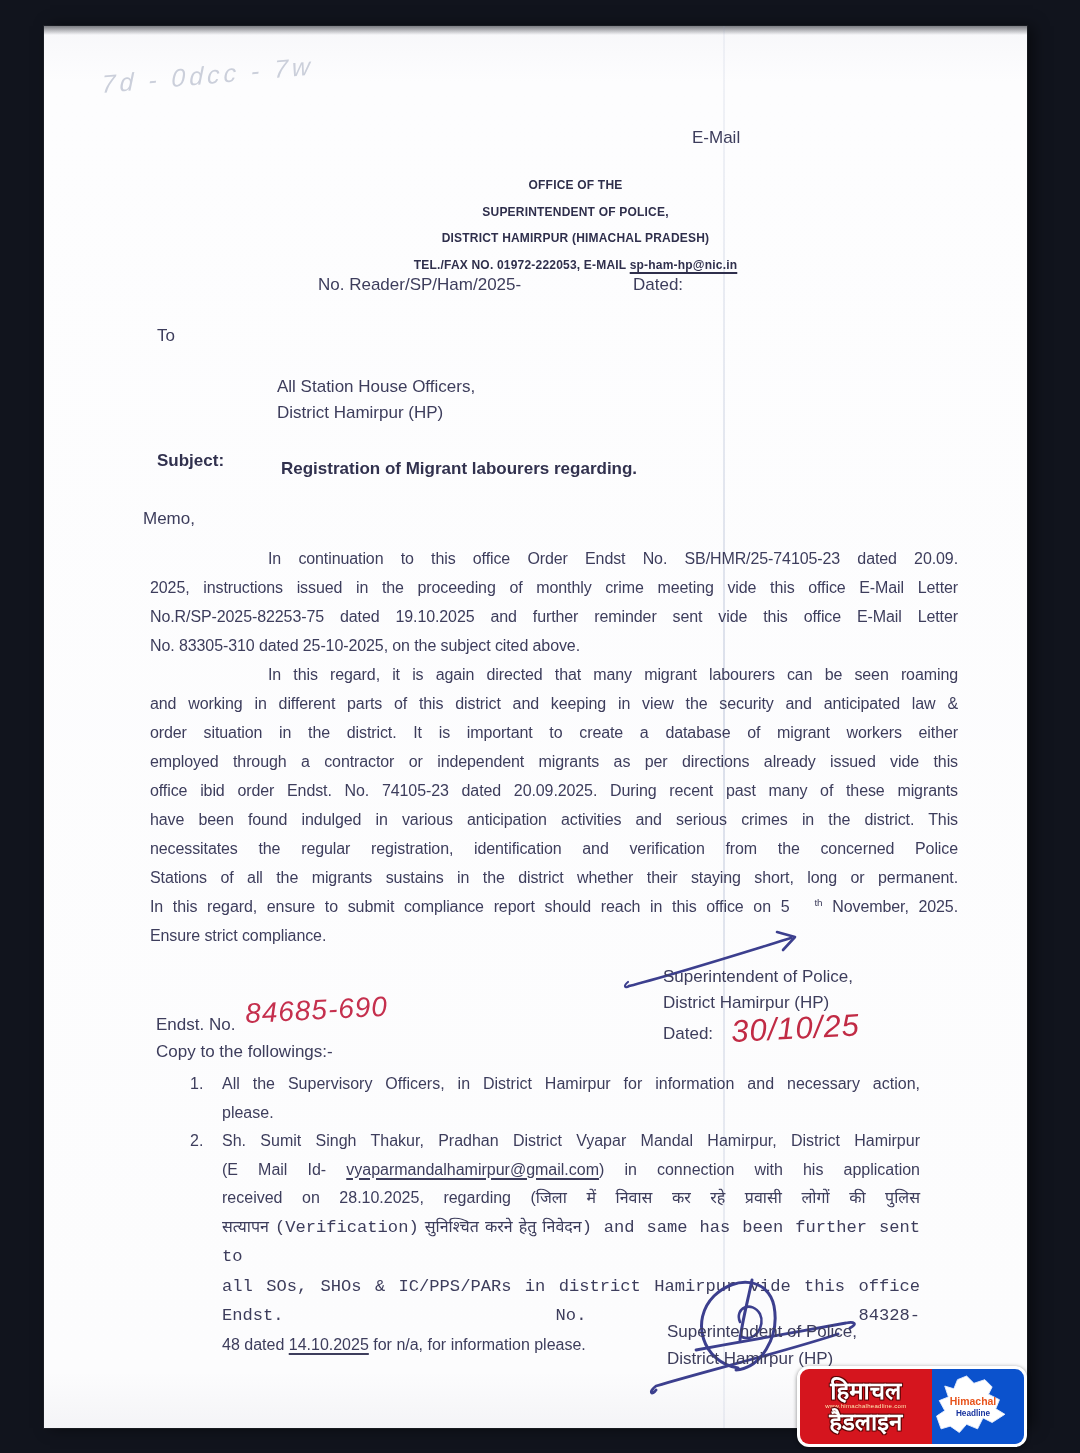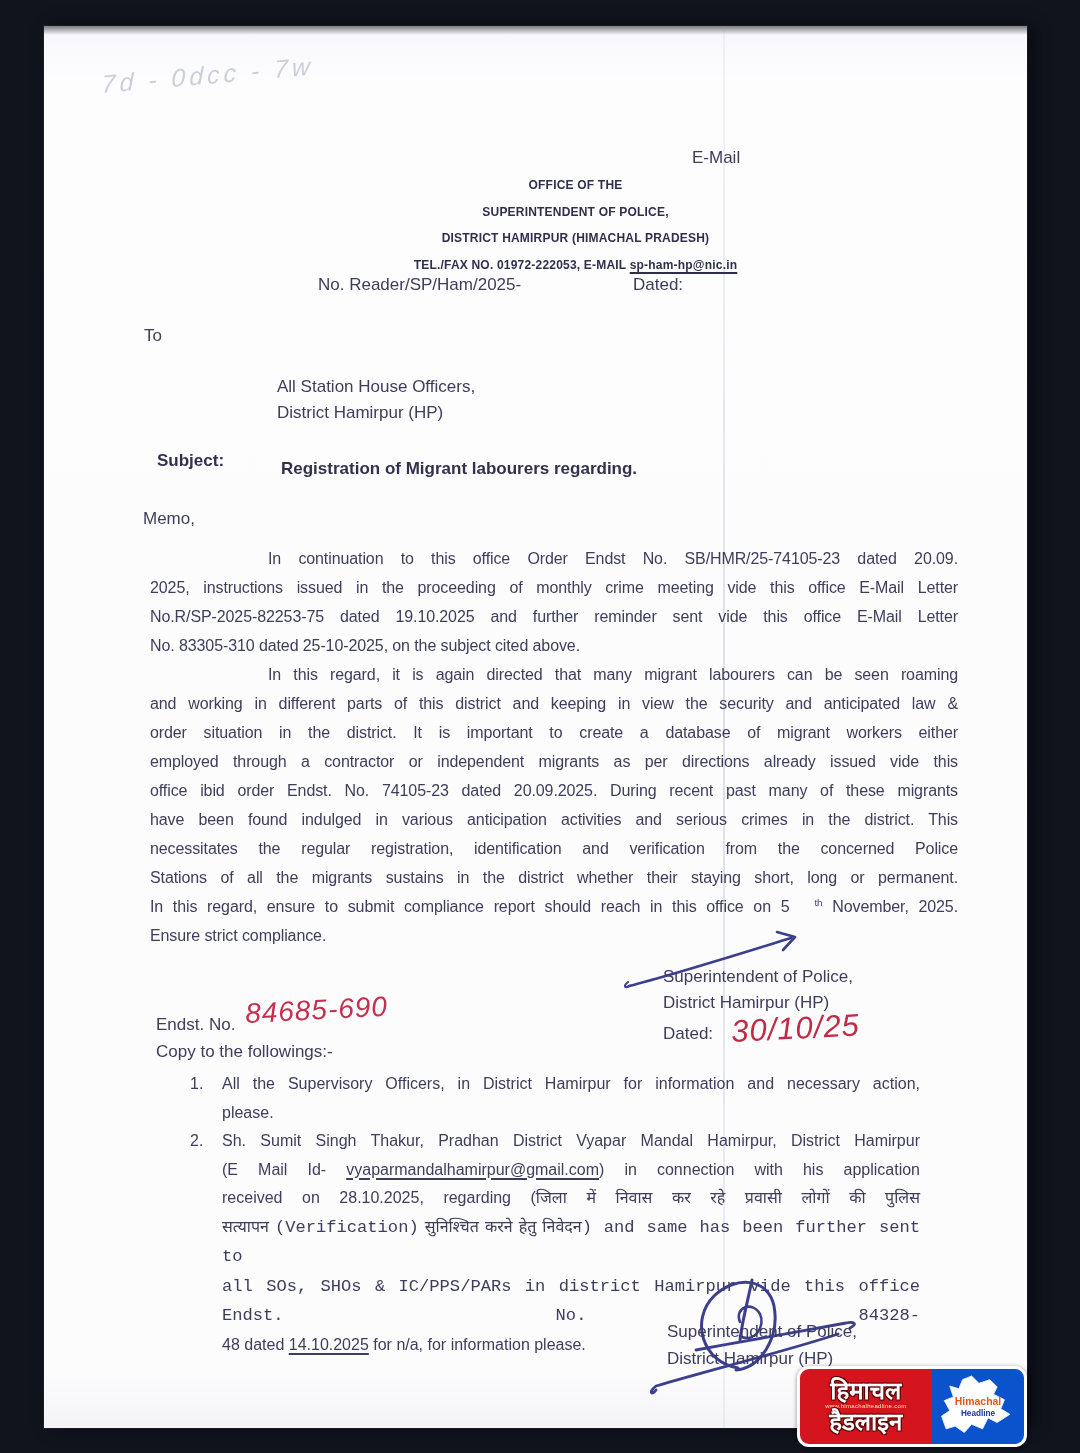--- a/index.html
+++ b/index.html
@@ -53,44 +53,44 @@
   
   .logo{
     position:absolute;left:797px;top:1366px;width:224px;height:75px;
     border-radius:12px;border:3px solid #ffffff;display:flex;overflow:hidden;
     box-shadow:0 1px 4px rgba(0,0,0,.45);background:#fff;
   }
   .logo-red{flex:0 0 57%;display:flex;flex-direction:column;align-items:center;justify-content:center;padding:20px 2px;}
   .logo-hindi{font-weight:bold;font-size:24px;line-height:24px;color:#ffffff;
     text-shadow:-1px -1px 0 #5a0505,1px -1px 0 #5a0505,-1px 1px 0 #5a0505,1px 1px 0 #5a0505;}
   .logo-url{font-size:6px;line-height:7px;color:#ffe9b0;letter-spacing:.3px;}
-  .logo-blue{flex:1;display:flex;align-items:center;justify-content:center;}
+  .logo-blue{flex:1;display:flex;align-items:center;justify-content:flex-start;}
 </style>
 </head>
 <body>
 
 <div class="paper">
 
   <div class="crease" style="left:679px;"></div>
 
   <div class="abs pencil" style="left:58px;top:44px;">7d - 0dcc - 7w</div>
 
-  <div class="abs t" style="left:648px;top:122px;">E-Mail</div>
+  <div class="abs t" style="left:648px;top:102px;">E-Mail</div>
 
   <div class="abs hdr center" style="left:35px;top:146px;width:993px;">
     <div>OFFICE OF THE</div>
     <div>SUPERINTENDENT OF POLICE,</div>
     <div>DISTRICT HAMIRPUR (HIMACHAL PRADESH)</div>
     <div><span>TEL./FAX NO. 01972-222053, E-MAIL </span><span class="u">sp-ham-hp@nic.in</span></div>
   </div>
 
   <div class="abs t" style="left:274px;top:249px;">No. Reader/SP/Ham/2025-</div>
   <div class="abs t" style="left:589px;top:249px;">Dated:</div>
 
-  <div class="abs t" style="left:100px;top:300px;">To</div>
+  <div class="abs t" style="left:113px;top:300px;">To</div>
   <div class="abs t" style="left:233px;top:348px;line-height:26px;">
     <div>All Station House Officers,</div>
     <div>District Hamirpur (HP)</div>
   </div>
 
   <div class="abs t b" style="left:113px;top:425px;text-align:right;">Subject:</div>
   <div class="abs t b" style="left:237px;top:425px;margin-top:8px;">Registration of Migrant labourers regarding.</div>
 
   <div class="abs t" style="left:99px;top:483px;">Memo,</div>
 

